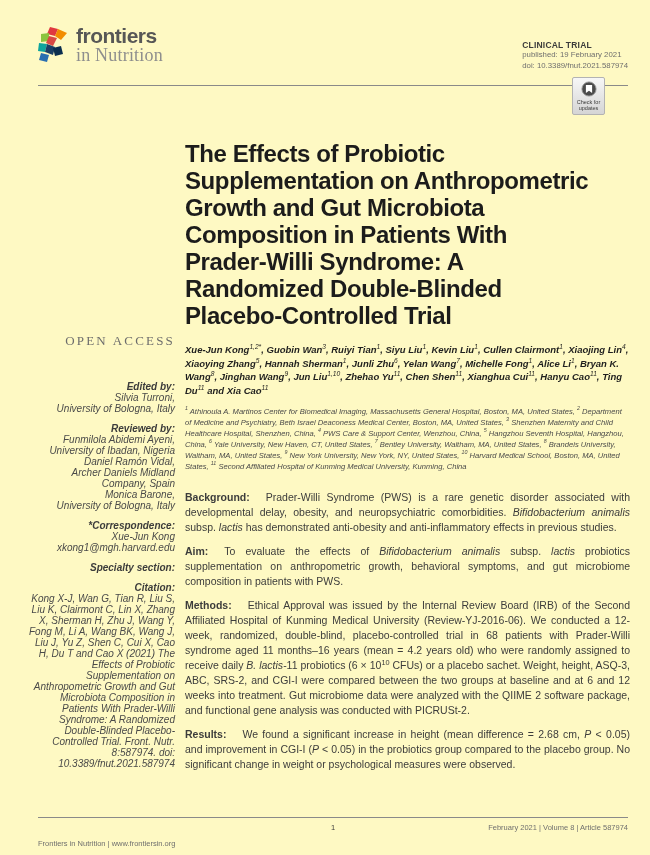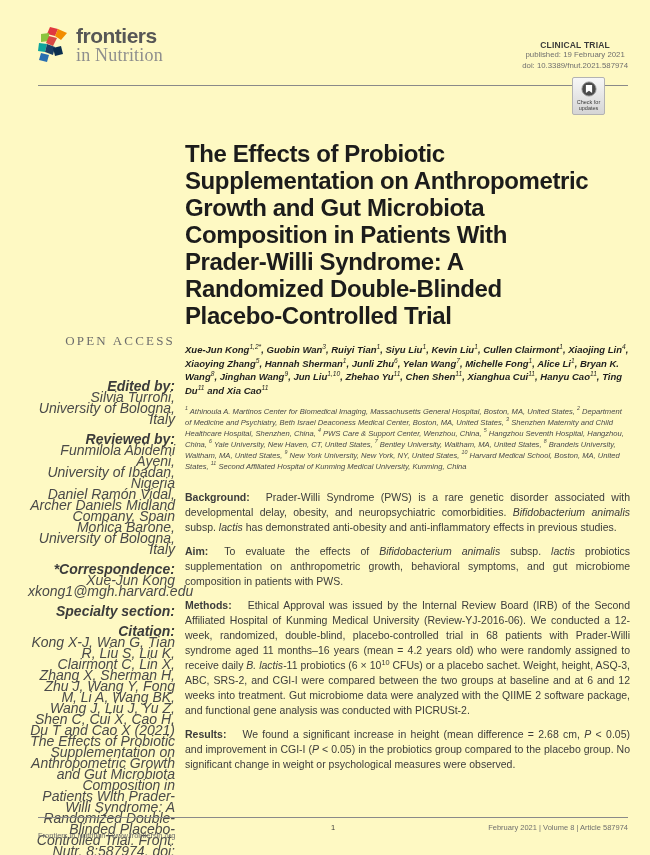--- a/index.html
+++ b/index.html
@@ -5,21 +5,21 @@
   html,body{margin:0;padding:0;background:#e9e9e9;}
   .page{
     position:relative;width:650px;height:855px;margin:0 auto;background:#fef9c3;
     font-family:"Liberation Sans",sans-serif;color:#3c3c3b;overflow:hidden;
   }
   
   .logo{position:absolute;left:38px;top:26px;display:flex;align-items:flex-start;}
   .logo-mark{display:block;margin-right:6px;}
   .logo-name{font-size:21px;font-weight:bold;color:#575756;letter-spacing:-0.5px;line-height:20px;}
   .logo-sub{font-family:"Liberation Serif",serif;font-size:18px;color:#8e8e8d;line-height:19px;letter-spacing:0.2px;}
-  .header-right{position:absolute;right:22px;top:40px;text-align:center;}
+  .header-right{position:absolute;right:22px;top:40px;text-align:left;}
   .article-type{font-size:8.5px;font-weight:bold;color:#3c3c3b;letter-spacing:0.2px;}
   .header-meta{font-size:7.8px;color:#6f6f6e;line-height:10.5px;}
   .header-rule{position:absolute;left:38px;right:22px;top:85px;border-top:1.5px solid #8a8a89;}
   .check-badge{
     position:absolute;left:572px;top:77px;width:31px;height:36px;
     background:linear-gradient(#f7f7f7,#d5d5d5);border:1px solid #b3b3b3;border-radius:2px;
     display:flex;flex-direction:column;align-items:center;justify-content:flex-start;cursor:pointer;
   }
   .check-badge svg{margin-top:3px;}
   .check-badge-label{font-size:5.5px;line-height:6px;color:#3c3c3b;text-align:center;margin-top:2px;width:28px;}
@@ -41,30 +41,30 @@
   .abstract p{font-size:10.5px;line-height:15px;text-align:justify;margin:0 0 9px 0;color:#3c3c3b;}
   .rich .b{font-weight:bold;margin-right:16px;}
   .rich .i{font-style:italic;}
   .rich sup{font-size:70%;line-height:0;}
   
   .sidebar{position:absolute;left:28px;top:333px;width:147px;text-align:right;}
   .open-access{
     font-family:"Liberation Serif",serif;font-size:13px;color:#6d6d6c;
     letter-spacing:2.2px;margin-bottom:32px;
   }
-  .side-block{margin-bottom:9px;font-style:italic;font-size:14px;line-height:11px;color:#3f3f3e;}
+  .side-block{margin-bottom:9px;font-style:italic;font-size:10px;line-height:11px;color:#3f3f3e;}
   .side-label{font-weight:bold;color:#3c3c3b;}
   .side-lines{color:#4a4a49;}
   .side-link{color:#4a4a49;text-decoration:none;cursor:pointer;}
   .date-row .side-label{margin-right:2px;}
   .citation-text{color:#4a4a49;}
   
   .footer-rule{position:absolute;left:38px;right:22px;top:817px;border-top:1px solid #8a8a89;}
   .footer{position:absolute;left:38px;right:22px;top:823px;font-size:7.5px;color:#6f6f6e;}
-  .footer-left{position:absolute;left:0;top:8px;}
+  .footer-left{position:absolute;left:0;top:16px;}
   .footer-page{position:absolute;left:0;right:0;top:0;text-align:center;color:#3c3c3b;}
   .footer-right{position:absolute;right:0;top:0;}
   .footer a{color:#6f6f6e;text-decoration:none;}
 </style>
 </head>
 <body>
 
 <div class="page">
 
   <div class="logo">

